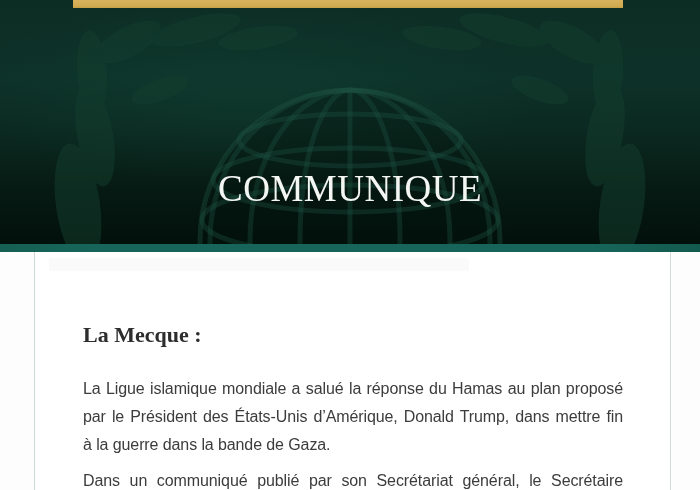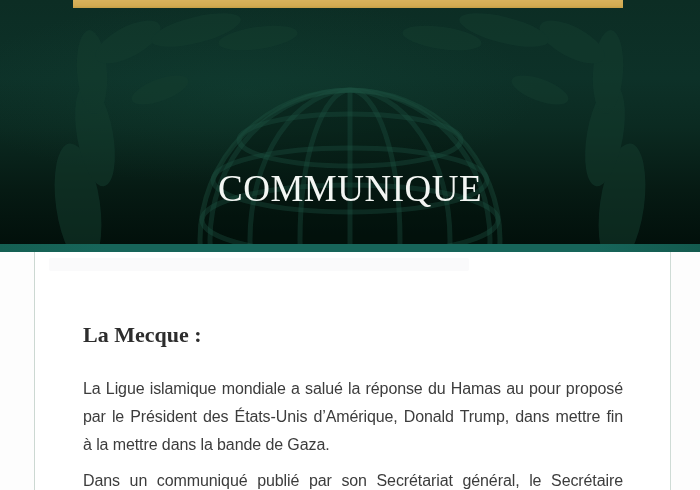--- a/index.html
+++ b/index.html
@@ -178,22 +178,22 @@
 <div class="divider"></div>
 
 <main class="doc">
   <div class="card">
     <div class="ghost-artifact"></div>
 
     <h2 class="dateline">La Mecque :</h2>
 
     <div class="body-text">
       <p class="para para-1">
-        <span class="line" style="display:block">La Ligue islamique mondiale a salué la réponse du Hamas au pour proposé</span>
+        <span class="line" style="display:block">La Ligue islamique mondiale a salué la réponse du Hamas au plan proposé</span>
         <span class="line" style="display:block">par le Président des États-Unis d’Amérique, Donald Trump, dans mettre fin</span>
-        <span class="line last" style="display:block">à la mettre dans la bande de Gaza.</span>
+        <span class="line last" style="display:block">à la guerre dans la bande de Gaza.</span>
       </p>
       <p class="para para-2">
         <span class="line" style="display:block">Dans un communiqué publié par son Secrétariat général, le Secrétaire</span>
       </p>
     </div>
   </div>
 </main>
 
 </body></html>

